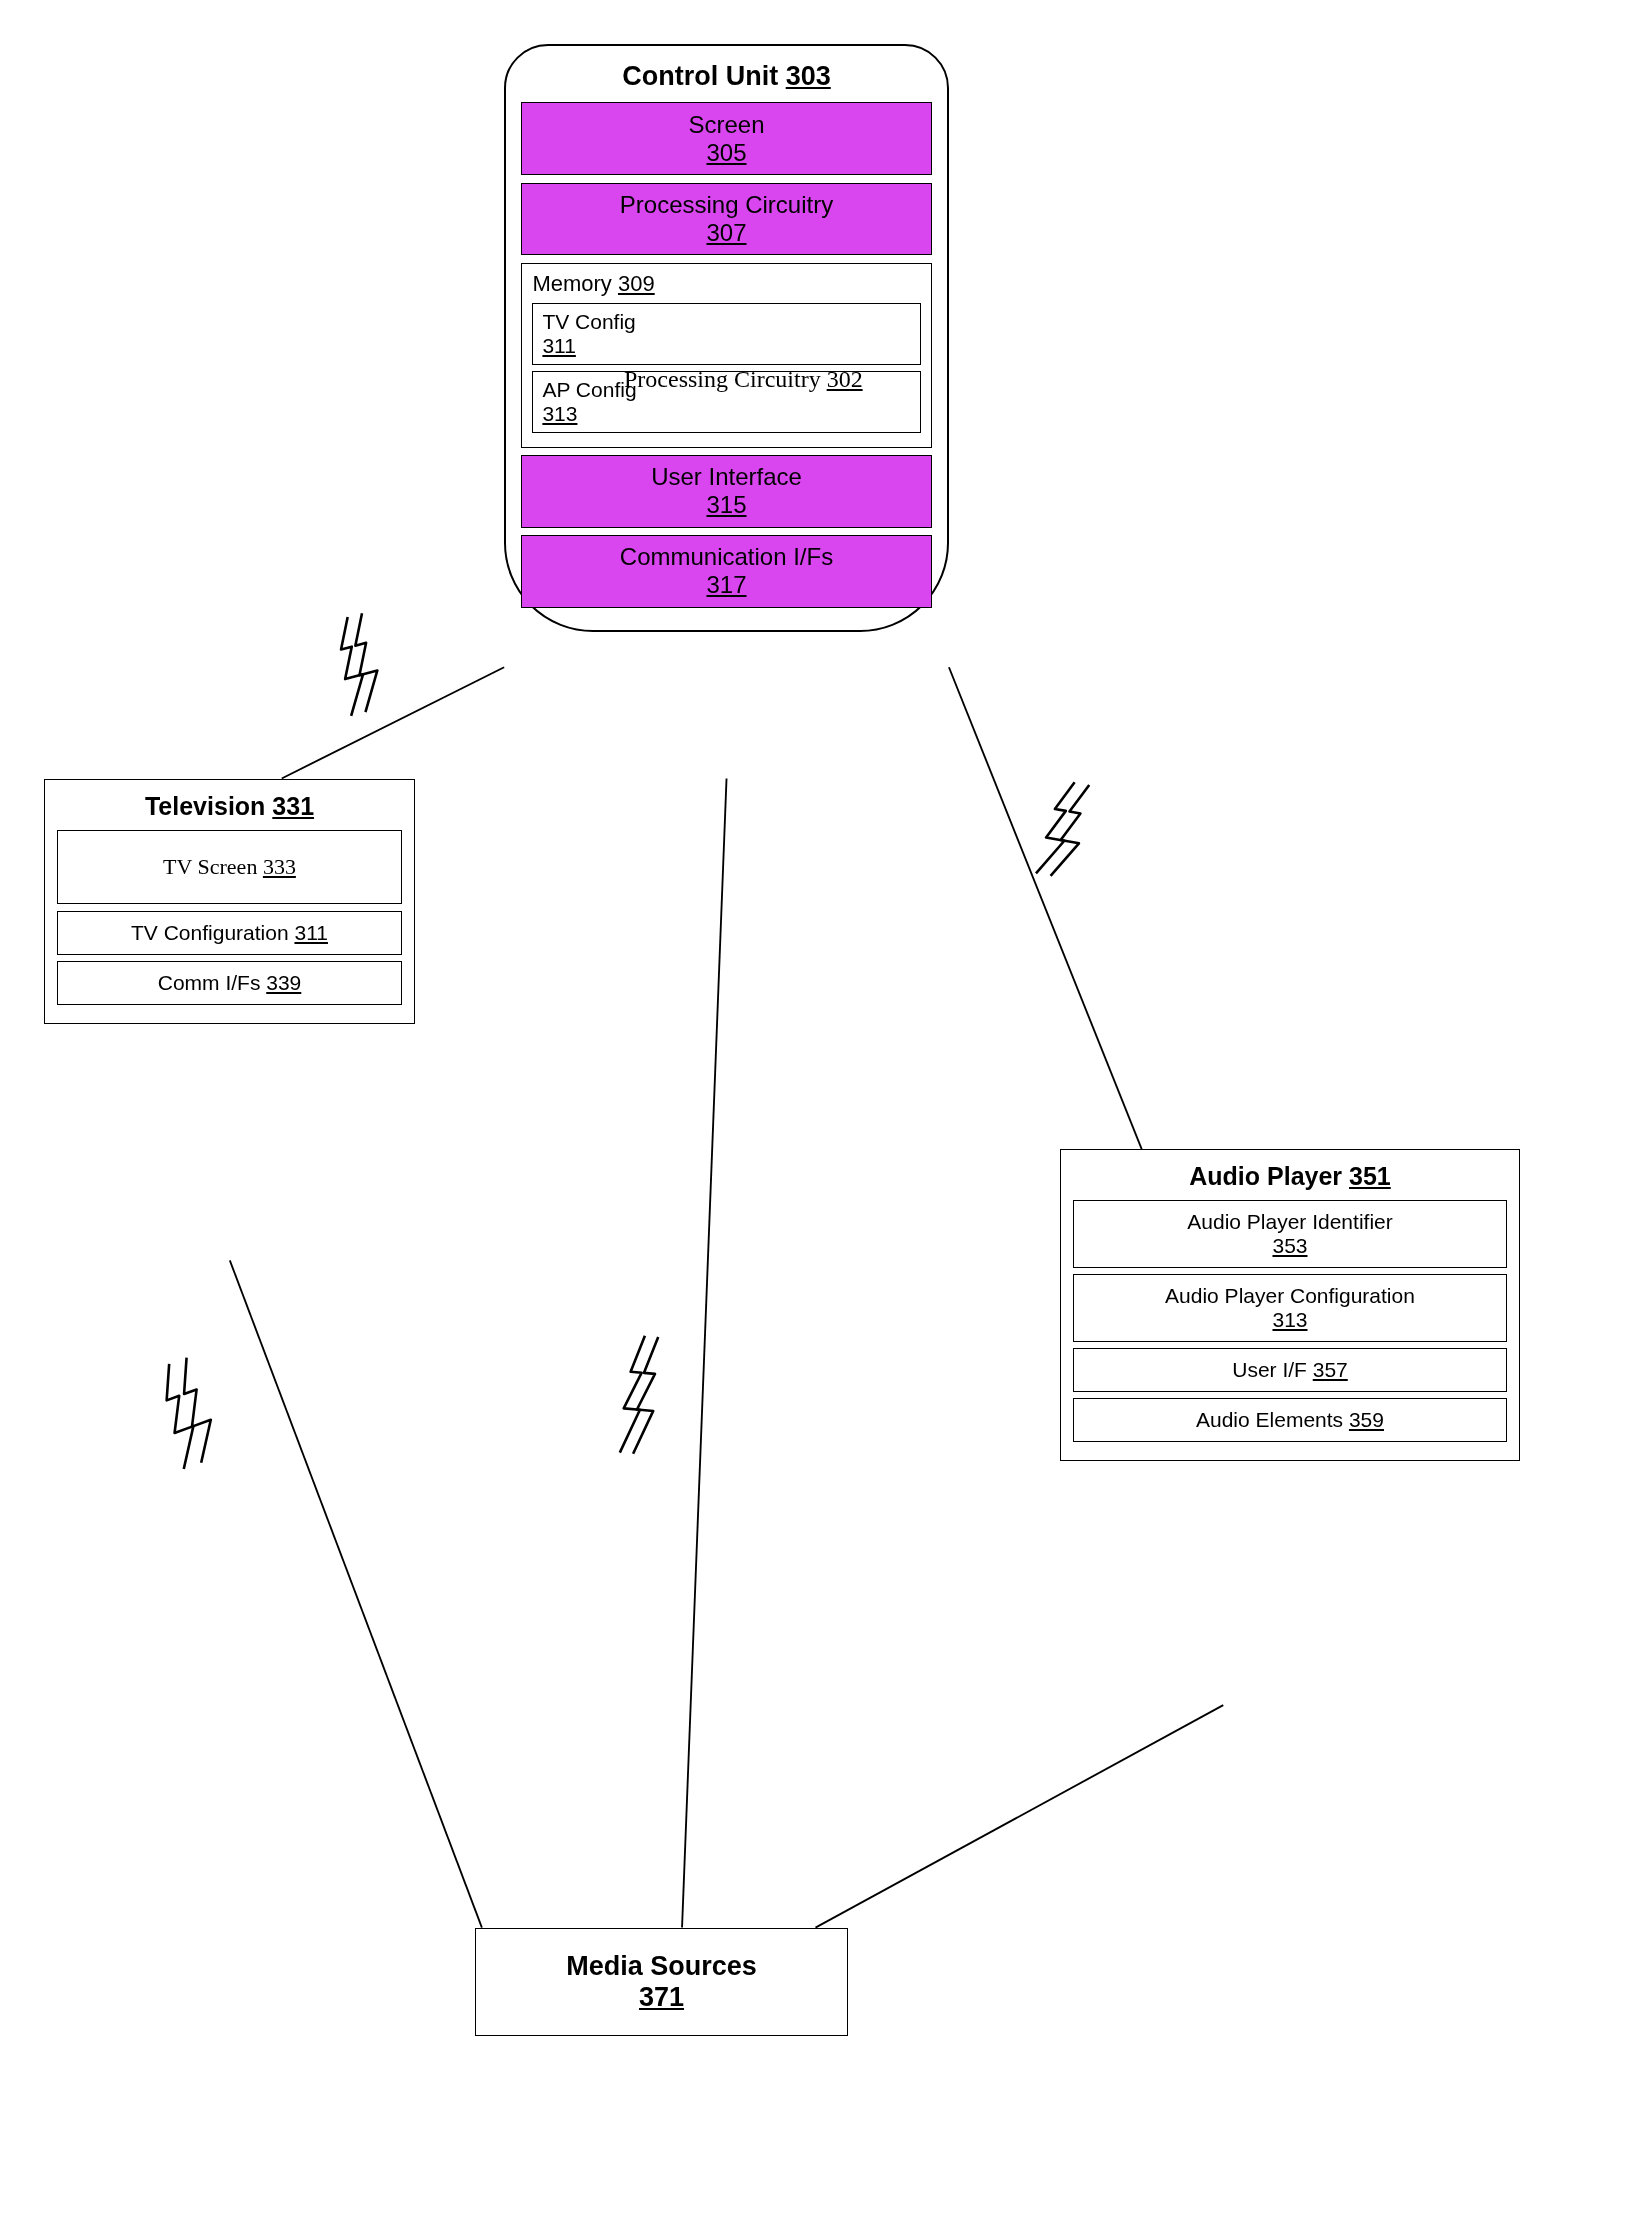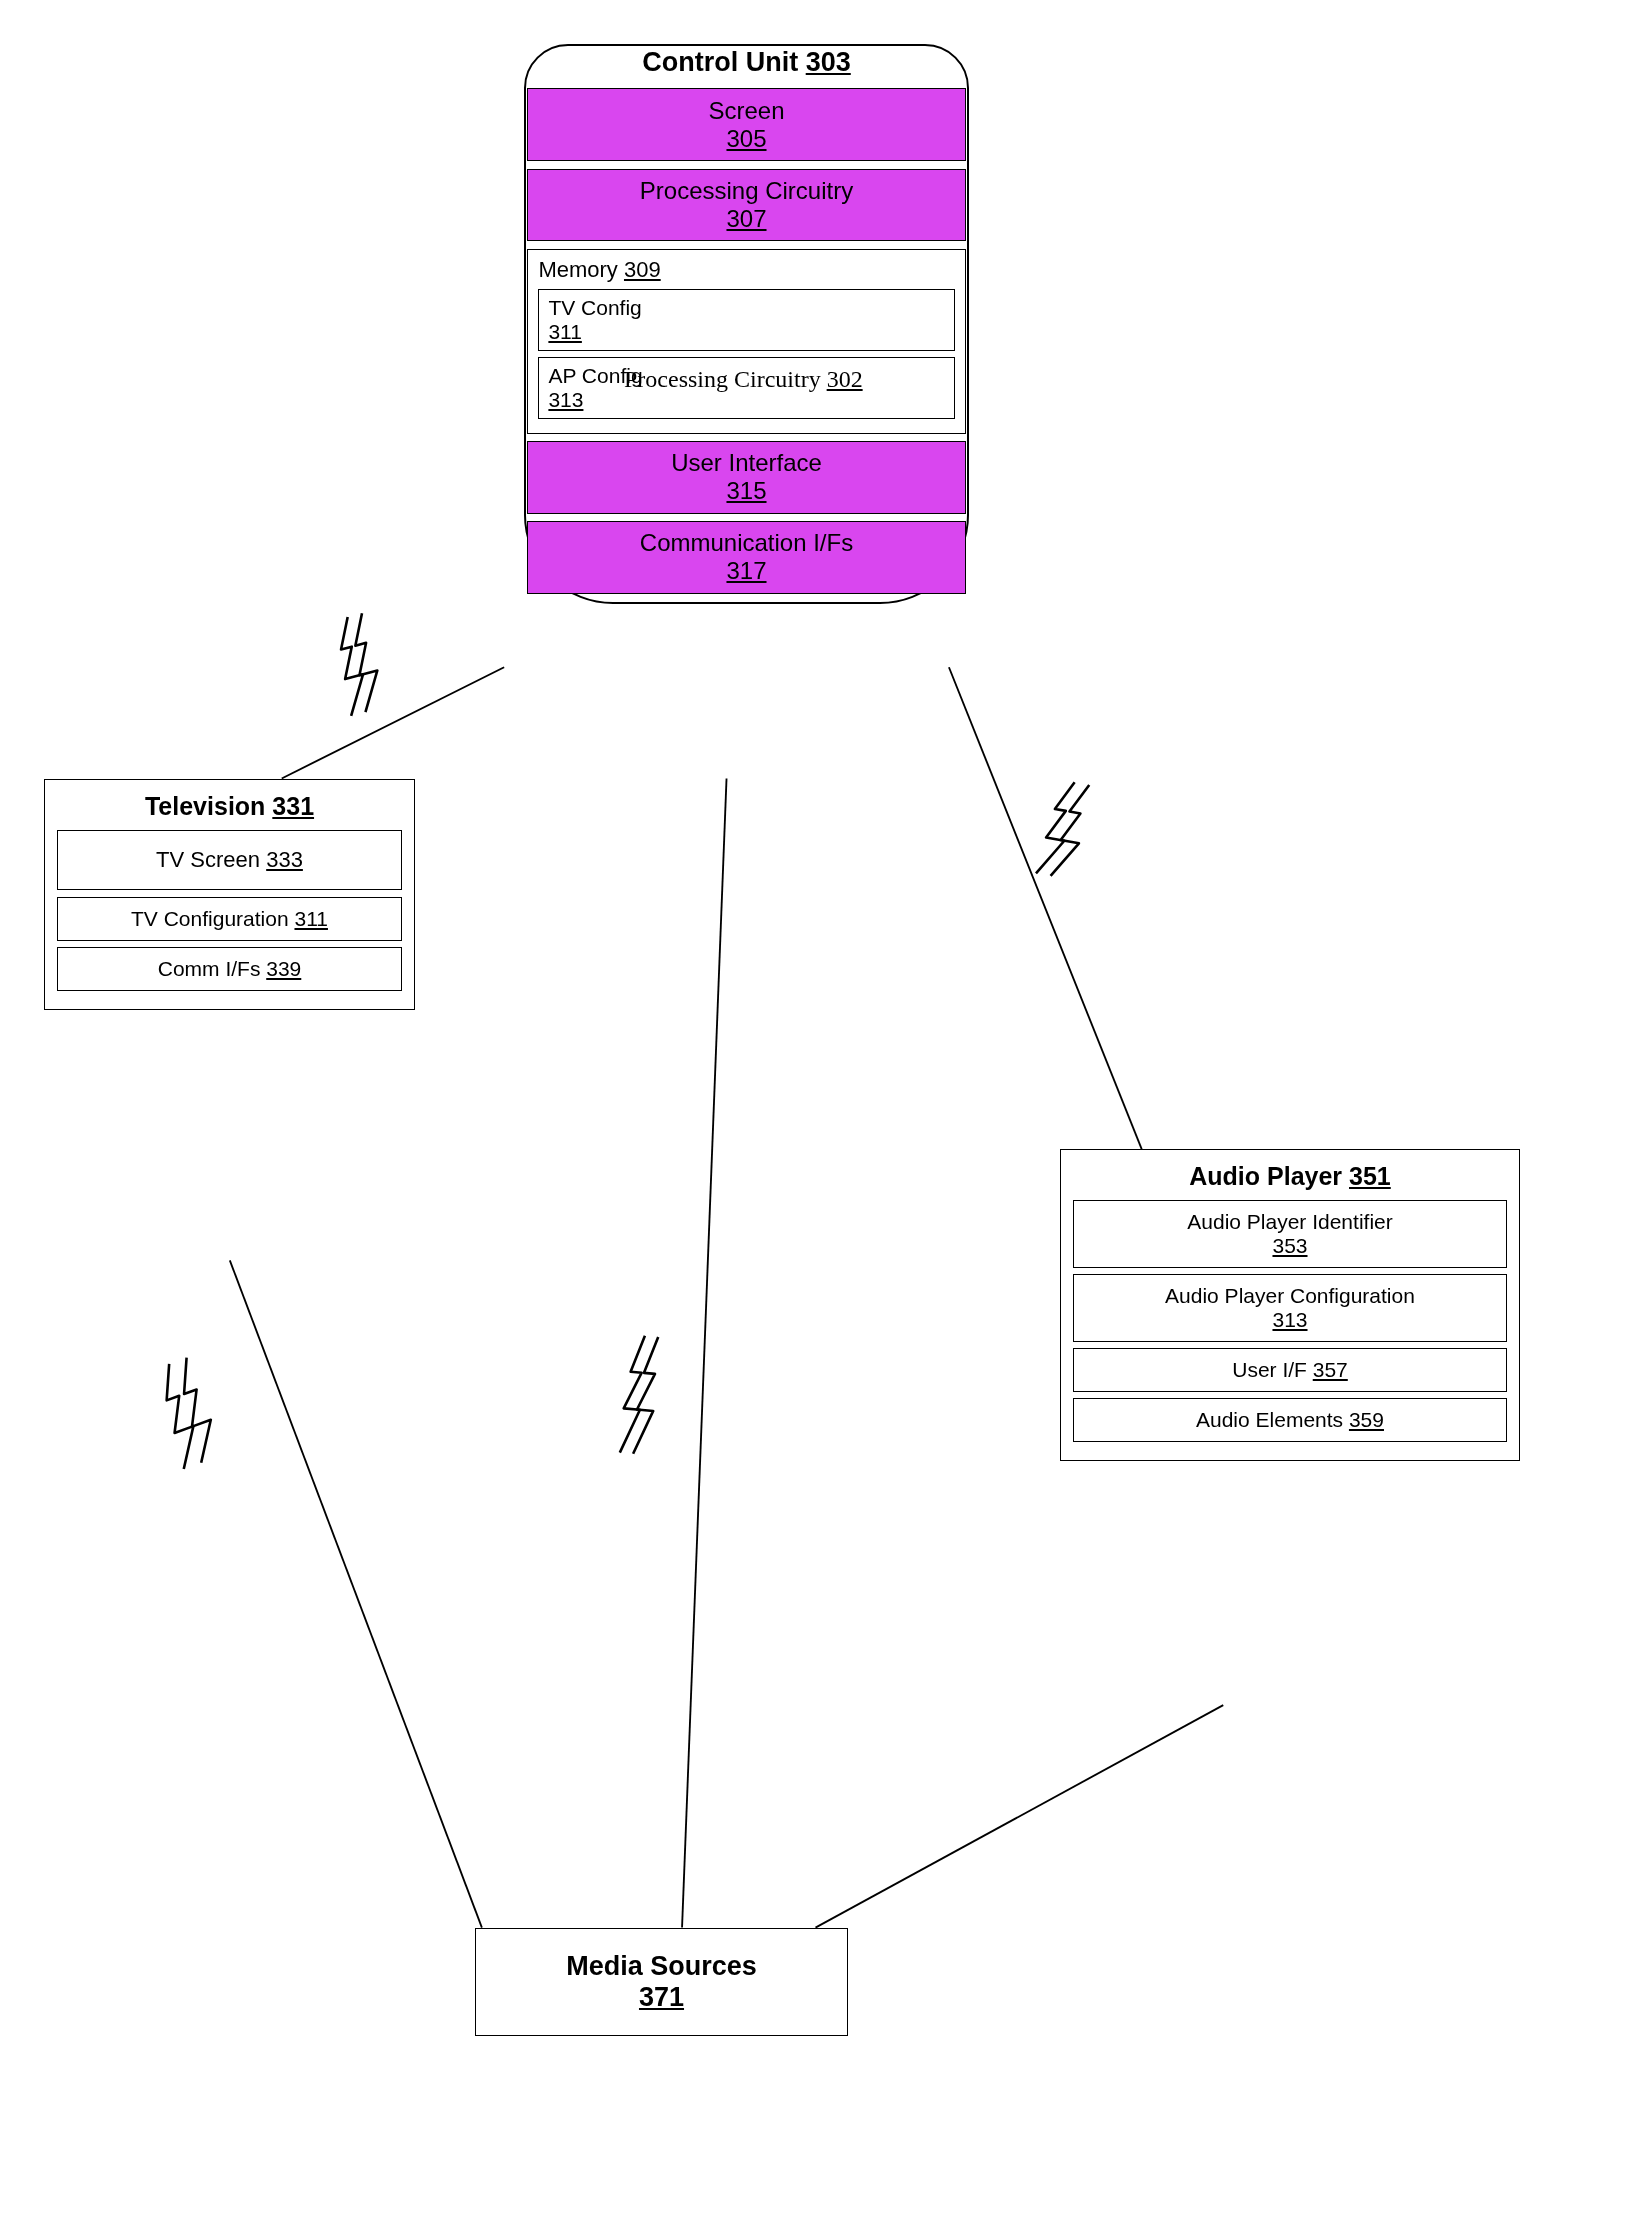--- a/index.html
+++ b/index.html
@@ -21,23 +21,22 @@
     }
 
     
     .control-unit {
       position: absolute;
       top: 44px;
       left: 504px;
       width: 445px;
       border: 2.2px solid #000;
       border-radius: 44px 44px 89px 89px;
-      padding: 1px;
-      background: #fff;
-      margin-left: 20px;
+      padding: 15px;
+      background: #fff;
     }
 
     .control-unit-title {
       text-align: center;
       font-size: 27px;
       font-weight: bold;
       margin-bottom: 10.4px;
     }
 
     .inner-box {
@@ -85,24 +84,25 @@
 
     .box-title {
       font-size: 25px;
       font-weight: bold;
       text-align: center;
       margin-bottom: 9px;
     }
 
     .tv-screen-box {
       border: 1.5px solid #000;
-      padding: 16px 15px;
+      padding: 23px 15px;
       margin-bottom: 7.4px;
       text-align: center;
       font-size: 22px;
+      font-family: Liberation Serif, serif;
     }
 
     .tv-row {
       border: 1.5px solid #000;
       padding: 9px 10.4px;
       margin-bottom: 6px;
       text-align: center;
       font-size: 21px;
     }
 

